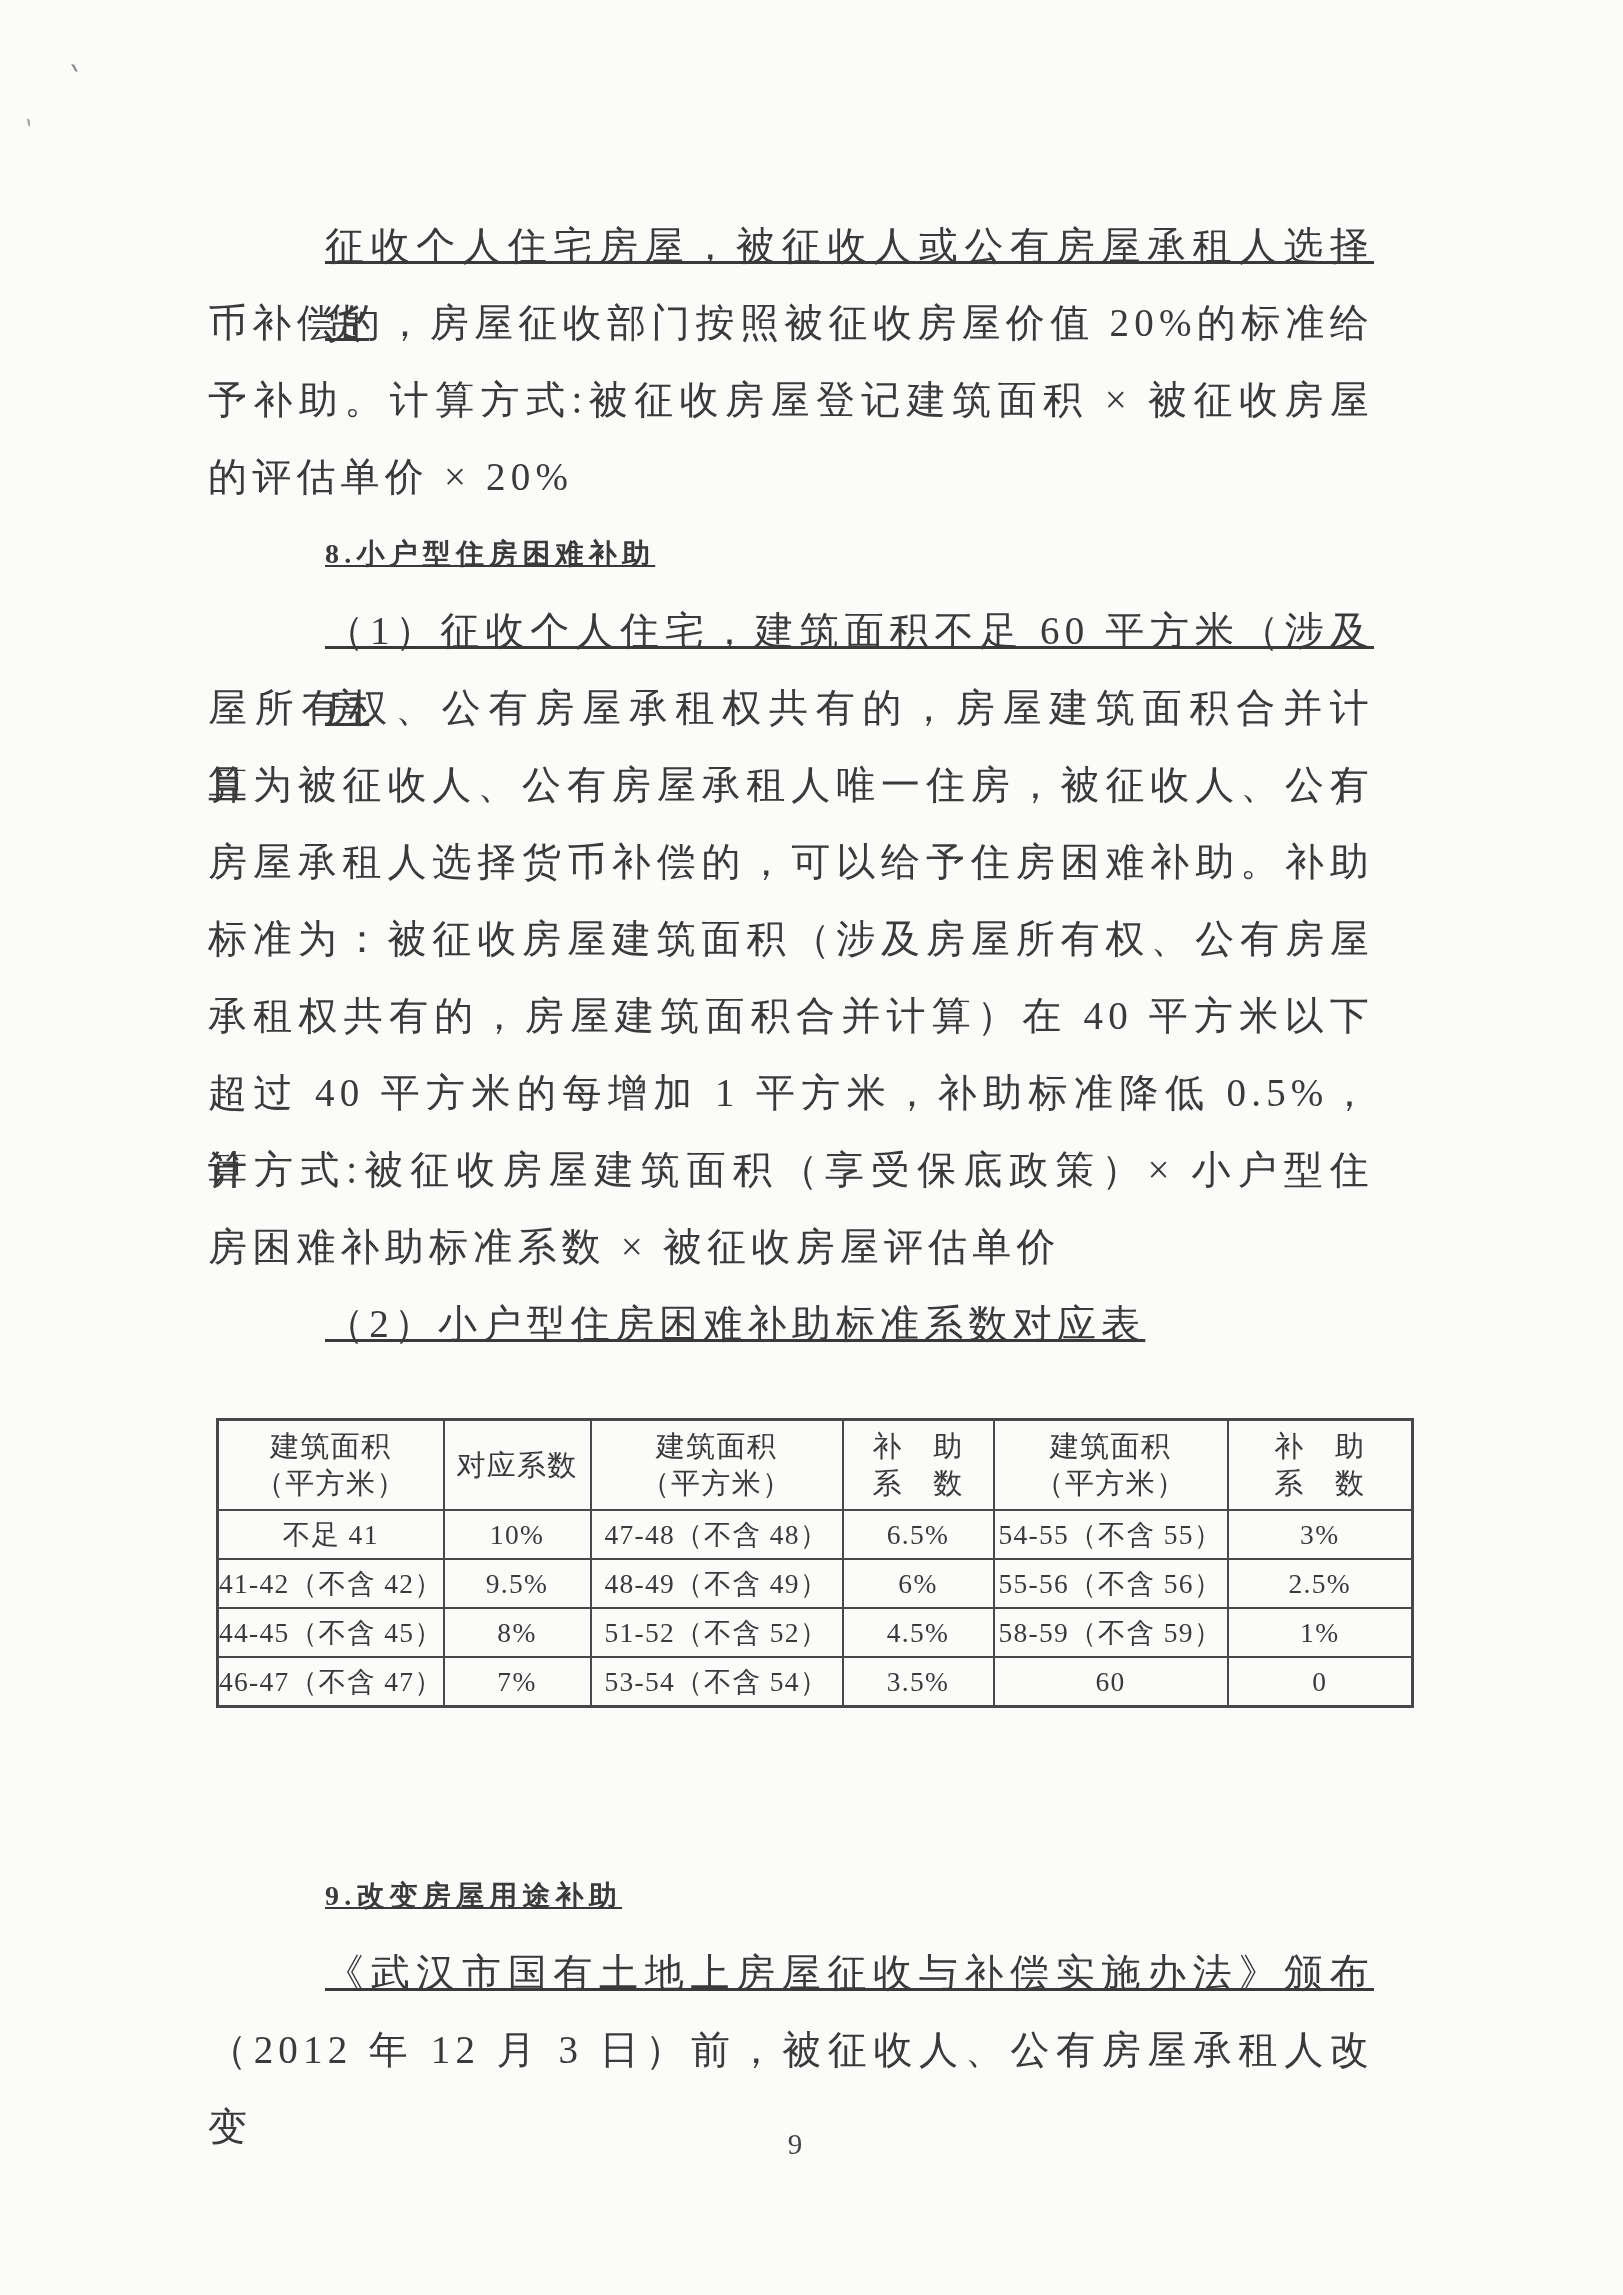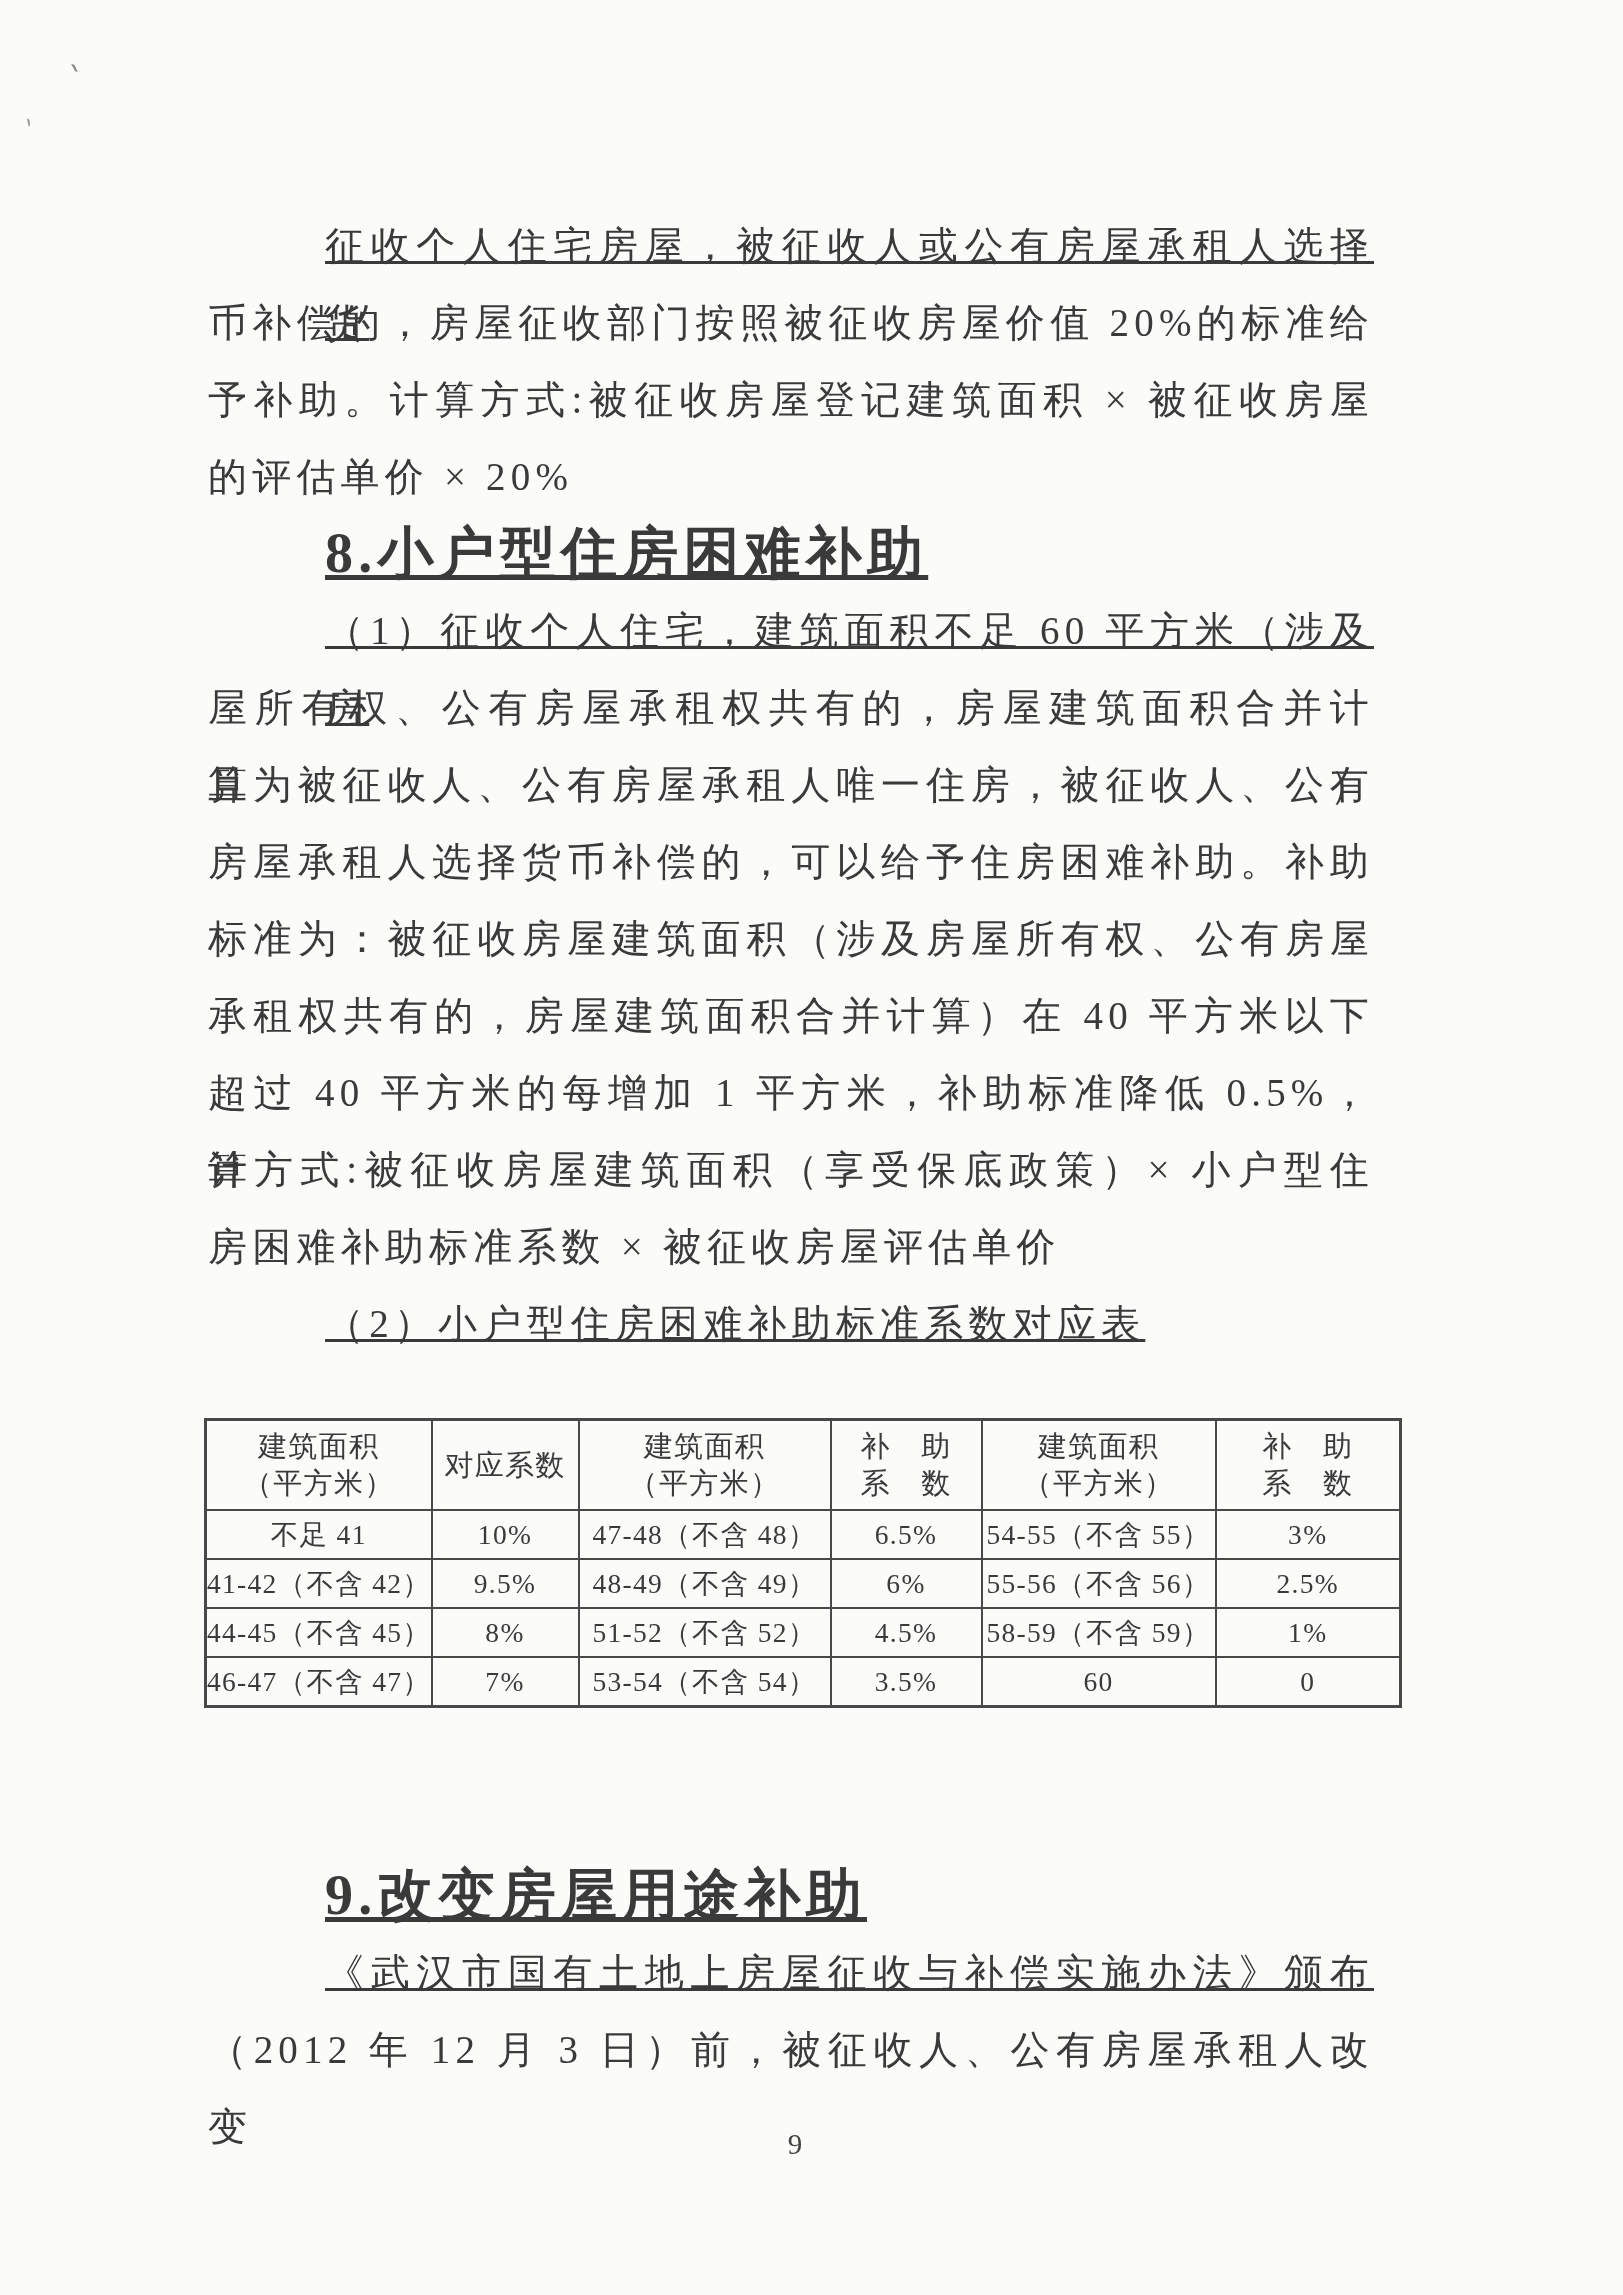--- a/index.html
+++ b/index.html
@@ -28,28 +28,28 @@
     text-align-last:justify;
     text-justify:inter-character;
   }
   .line.lastline{
     text-align:center;
     text-align-last:left;
   }
   .line.indent{ padding-left:117px;text-decoration:underline; }
   .line.heading{
     font-weight:bold;
-    font-size:56px;
+    font-size:28px;
     text-align:center;
     text-align-last:left;
   }
   
   table.coef{
     position:absolute;
-    left:204px;
+    left:216px;
     top:1418px;
     width:1195px;
     border-collapse:collapse;
     table-layout:fixed;
     background:transparent;
   }
   table.coef{border:3.3px solid #484848;}
   table.coef th, table.coef td{
     border:2.6px solid #484848;
     text-align:center;

